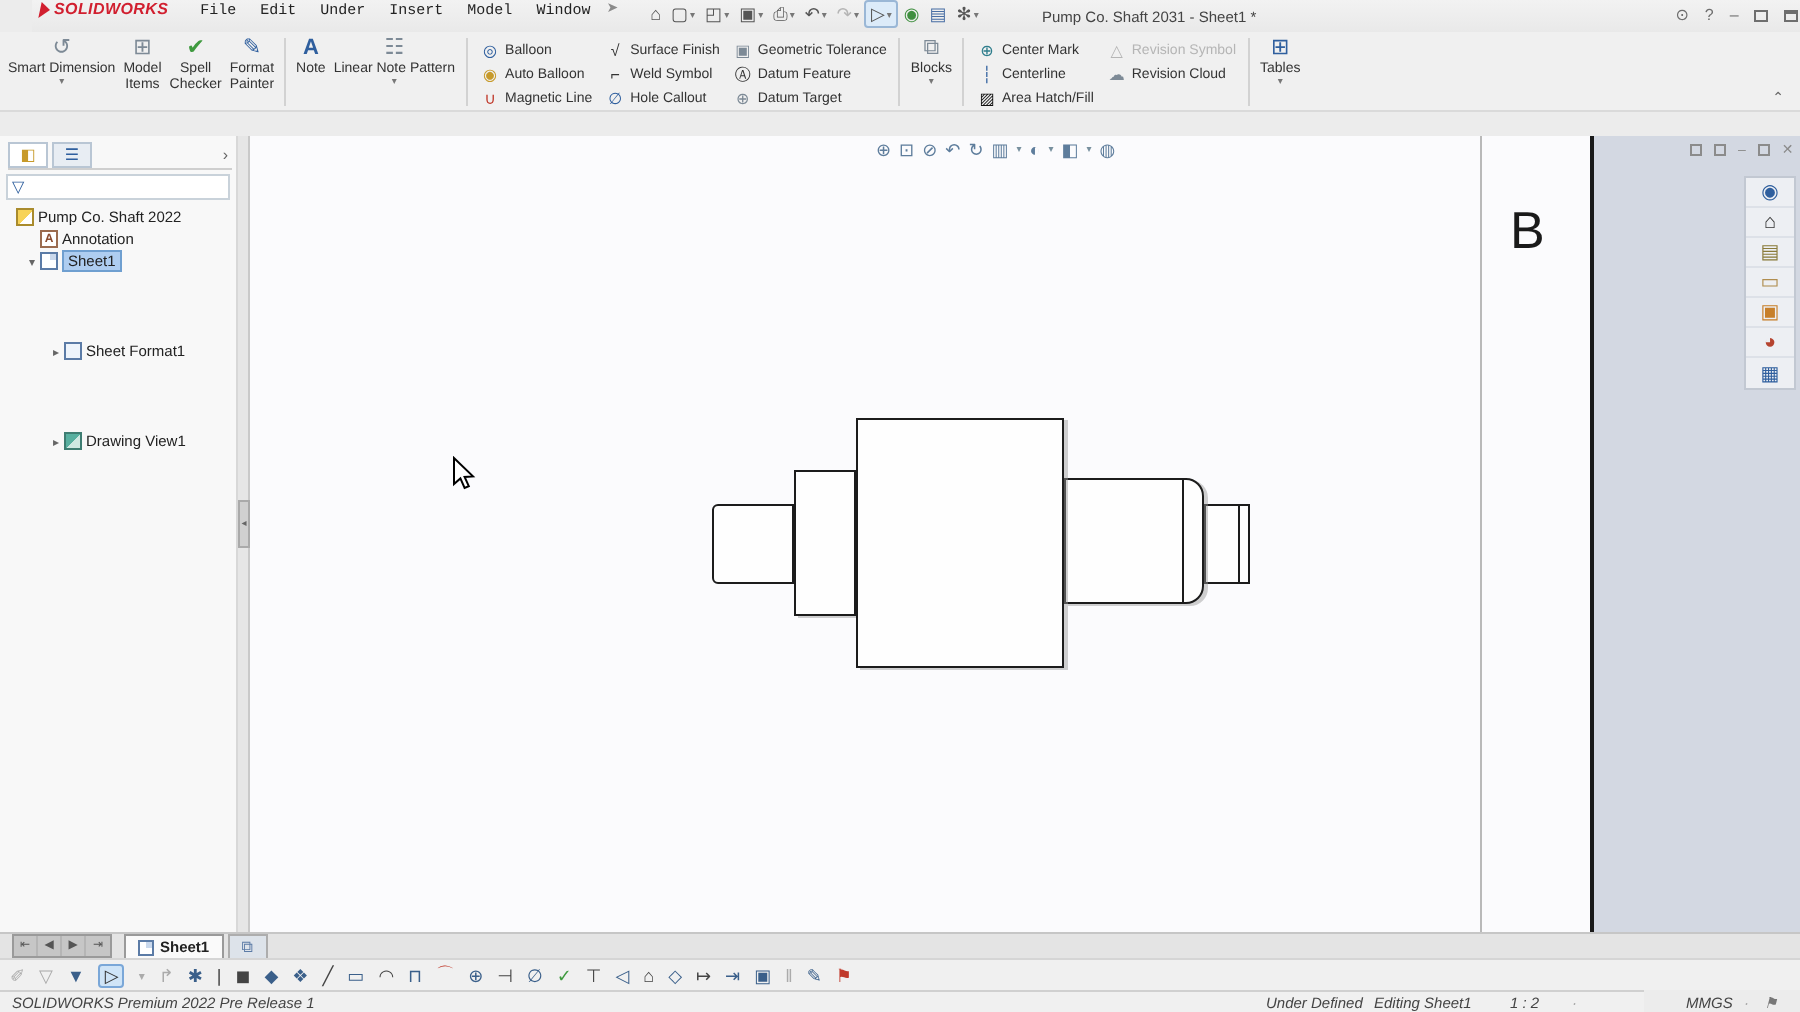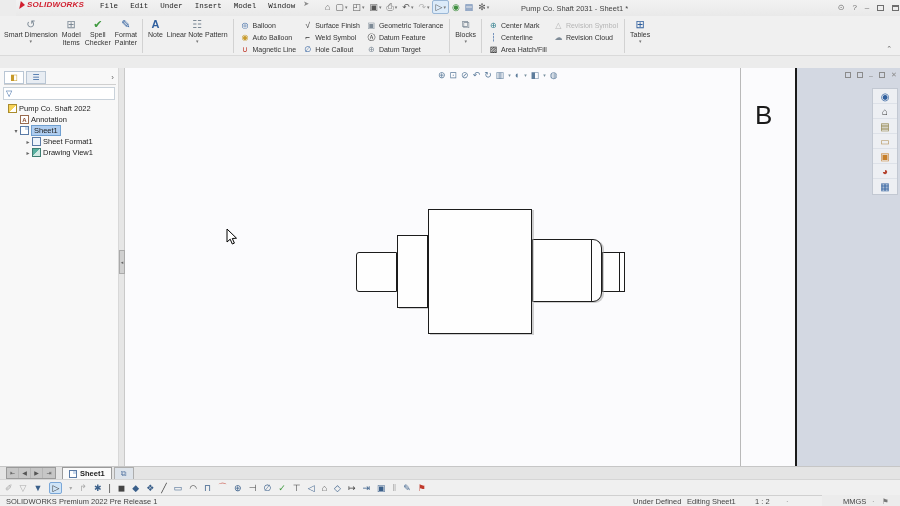--- a/index.html
+++ b/index.html
@@ -74,21 +74,21 @@
   .tree { font-size:7.5px; color:#222; margin-top:3px; }
   .trow { display:flex; align-items:center; height:11px; white-space:nowrap; }
   .texp { width:8px; text-align:center; font-size:6px; color:#666; }
   .tico { width:9px; height:9px; margin-right:2px; border:1px solid #8899aa; background:#fff; position:relative; flex:none; }
   .tico.part { background:linear-gradient(135deg,#f7d358 55%, #fff 55%); border-color:#a98b2d; }
   .tico.ann { border-color:#9a6b4f; color:#8a4b2f; font-size:6px; line-height:8px; text-align:center; font-weight:bold; }
   .tico.sheet { background:#fff; border-color:#5b7ba6; }
   .tico.sheet::after { content:""; position:absolute; right:0; top:0; width:3px; height:3px; background:#c9d8ec; }
   .tico.fmt { background:#eef4fb; border-color:#5b7ba6; }
   .tico.view { background:linear-gradient(135deg,#58b0a0 50%, #cfe8e2 50%); border-color:#3e7d72; }
-  .ind1 { margin-left:12px; } .ind2 { margin-left:24px; }
+  .ind1 { margin-left:12px; } .ind2 { margin-left:24px;margin-top:34px; }
 
   
   .splitter { position:absolute; left:119px; top:0; width:6px; height:398px; background:#e6e6e6; border-right:1px solid #c9c9c9; }
   .split-handle { position:absolute; left:0; top:182px; width:6px; height:24px; background:#d0d0d0; border:1px solid #aaa; font-size:5px; color:#666; line-height:22px; text-align:center; }
 
   
   .graphics { position:absolute; left:125px; top:0; width:775px; height:398px; background:#fbfbfd; overflow:hidden; }
   .zone-line { position:absolute; left:615px; top:0; width:1px; height:398px; background:#b9b9b9; }
   .canvas-right { position:absolute; left:670px; top:0; width:105px; height:398px; background:#d3d8e2; border-left:2px solid #1a1a1a; }
   .zone-letter { position:absolute; left:630px; top:32px; font-size:26px; color:#1a1a1a; font-weight:400; }
@@ -120,21 +120,21 @@
            font-size:8px; color:#5b7ba6; text-align:center; line-height:11px; }
 
   
   .bottombar { position:absolute; top:479px; left:0; width:900px; height:16px; background:#f0f0f0;
                border-top:1px solid #d5d5d5; display:flex; align-items:center; gap:7px; padding-left:5px; font-size:9px; }
   .bi { color:#3a5f8a; } .bi.dim { color:#ababab; } .bi.dark { color:#444; } .bi.red { color:#c0392b; } .bi.green { color:#3f9a3f; }
   .bi.selbox { border:1px solid #7aa7d8; background:#cfe4f7; border-radius:2px; padding:0 2px; color:#333; }
 
   
   .statusbar { position:absolute; top:495px; left:0; width:822px; height:11px; background:#f0f0f0;
-               border-top:1px solid #d0d0d0; font-size:7.5px; color:#444; }
+               border-top:1px solid #d0d0d0; font-size:7.5px; color:#444;font-style:italic; }
   .statusbar span { position:absolute; top:1px; white-space:nowrap; }
 </style>
 </head>
 <body>
 
 <div class="app">
 
   <div class="titlebar">
     <div class="logo">
       <span class="logo-tri"></span>

